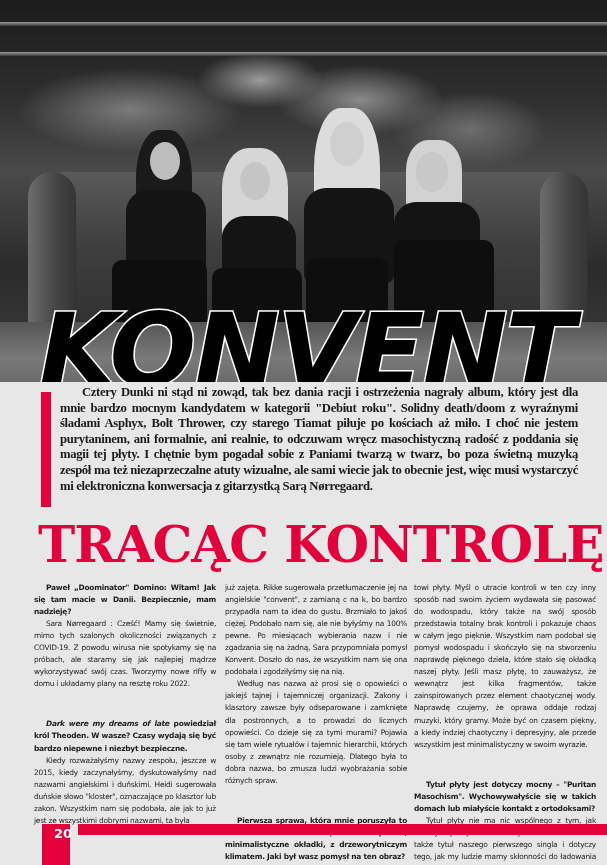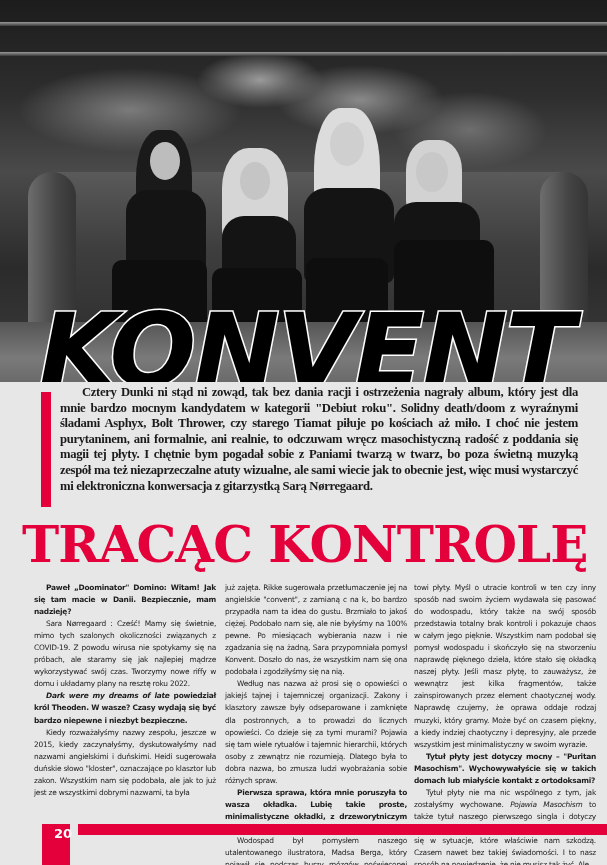--- a/index.html
+++ b/index.html
@@ -45,35 +45,35 @@
   .lead-bar { position: absolute; left: 41px; top: 392px; width: 10px; height: 115px; background: #e4003b; }
   .lead {
     position: absolute; left: 60px; top: 385px; width: 518px;
     font-family: Liberation Serif, serif; font-weight: bold; font-size: 12.7px; line-height: 15.6px;
     text-align: justify; color: #1b1b1b; letter-spacing: -0.35px;
     text-indent: 22px;
   }
 
   
   .title {
-    position: absolute; left: 22px; top: 515px; width: 540px;
+    position: absolute; left: 38px; top: 515px; width: 540px;
     font-family: "DejaVu Serif", serif; font-weight: bold; font-size: 50px; line-height: 60px;
     color: #e4003b; letter-spacing: -1px; white-space: nowrap;
   }
 
   
   .col {
     position: absolute; top: 582px; width: 182px;
     font-family: "DejaVu Sans", sans-serif; font-size: 7.45px; line-height: 12.05px;
     text-align: justify; color: #1d1d1d; letter-spacing: -0.25px;
   }
   .col1 { left: 34px; } .col2 { left: 225px; } .col3 { left: 414px; }
   .col p { text-indent: 12px; }
   .col p.q { font-weight: bold; }
-  .col p.gap { margin-top: 0; }
+  .col p.gap { margin-top: 28px; }
   .col em { font-style: italic; }
 
   
   .page-num {
     position: absolute; left: 42px; top: 824px; width: 28px; height: 41px; background: #e4003b;
     color: #fff; font-family: "DejaVu Sans", sans-serif; font-weight: bold; font-size: 13px;
     text-align: center; line-height: 18px; padding-top: 1px; padding-left: 12px;
   }
   .footer-bar { position: absolute; left: 78px; top: 824px; width: 529px; height: 11px; background: #e4003b; }
 </style>

